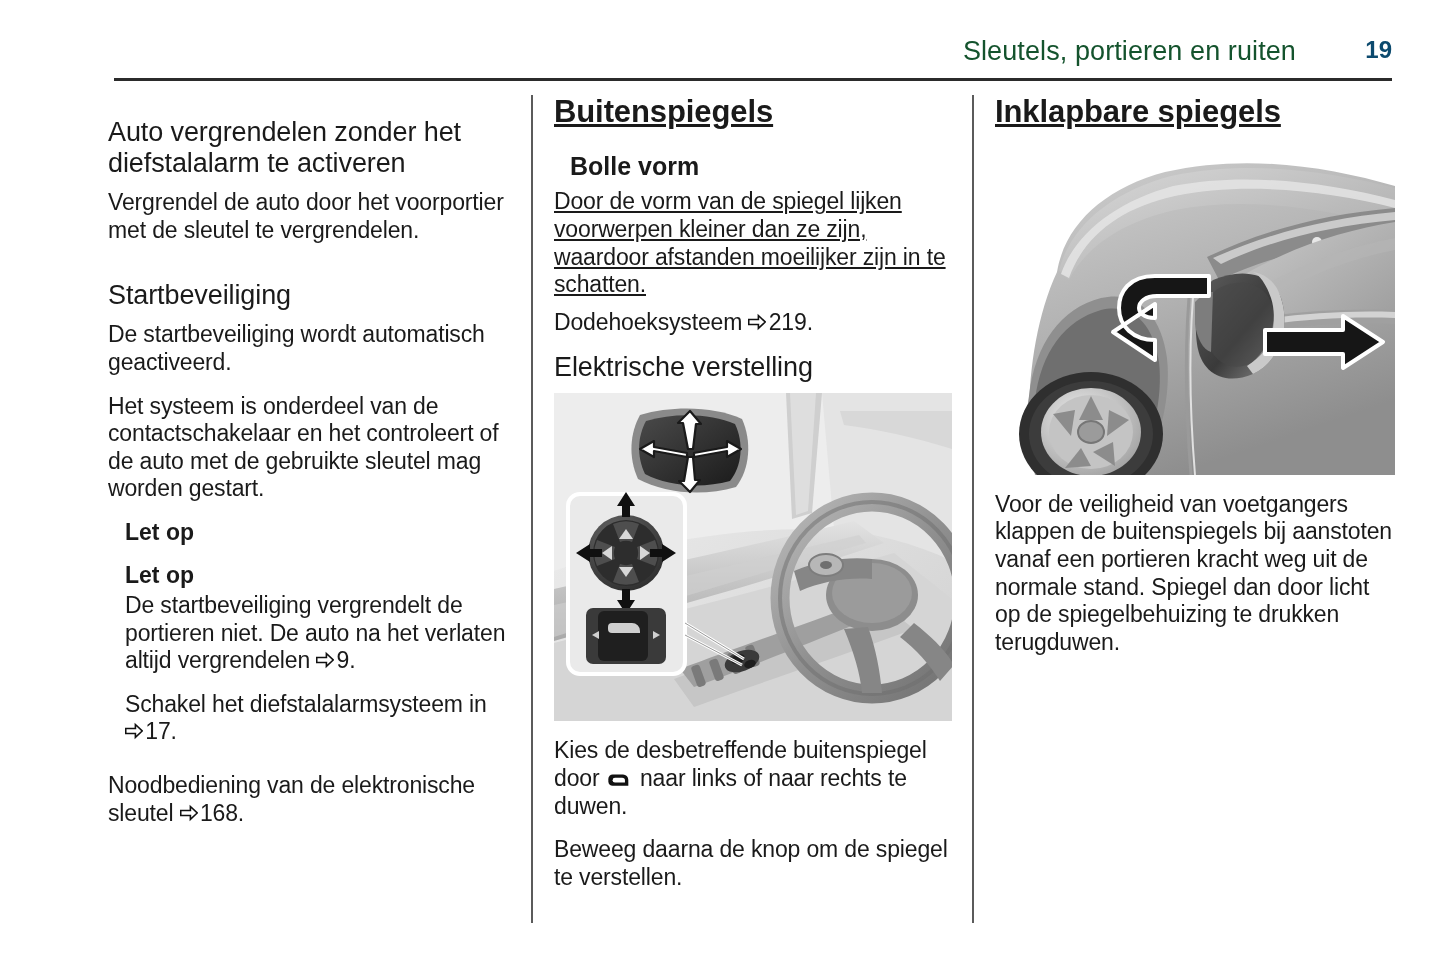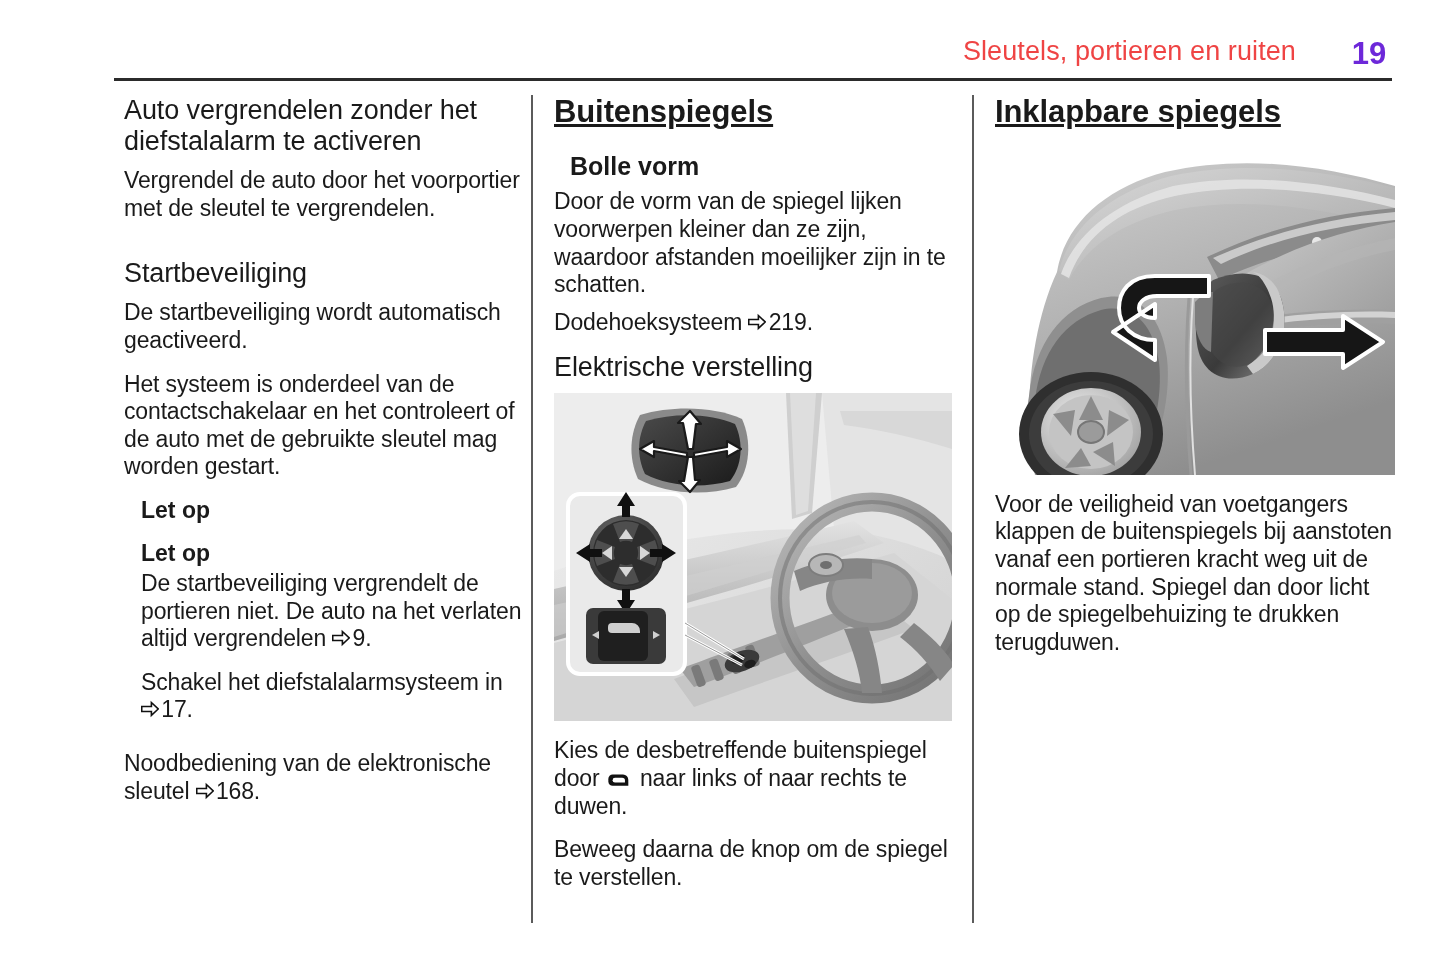--- a/index.html
+++ b/index.html
@@ -30,32 +30,32 @@
     width: 1278px;
     height: 46px;
     display: flex;
     align-items: flex-start;
     justify-content: flex-end;
   }
   .header-title {
     font-size: 27px;
     font-weight: 400;
     letter-spacing: 0.1px;
-    color: #ef4444;
+    color: #14532d;
     line-height: 1;
     white-space: nowrap;
   }
   .header-pageno {
-    font-size: 31px;
+    font-size: 24px;
     font-weight: 700;
-    color: #6d28d9;
+    color: #0c4a6e;
     margin-left: 50px;
     line-height: 1;
     min-width: 46px;
-    text-align: center;
+    text-align: right;
   }
   .header-rule {
     position: absolute;
     left: 114px;
     top: 78px;
     width: 1278px;
     height: 3px;
     background: #2b2b2b;
   }
 
@@ -64,21 +64,21 @@
     position: absolute;
     left: 0;
     top: 95px;
     width: 1445px;
     height: 840px;
   }
   .col {
     position: absolute;
     top: 0;
   }
-  .col-1 { left: 124px;  width: 400px; }
+  .col-1 { left: 108px;  width: 400px; margin-top: 22px; }
   .col-2 { left: 554px;  width: 400px; }
   .col-3 { left: 995px;  width: 400px; }
 
   .vrule {
     position: absolute;
     top: 0;
     width: 2px;
     background: #5b5b5b;
     height: 828px;
   }
@@ -112,21 +112,21 @@
     font-weight: 700;
     margin: 0 0 2px 0;
     line-height: 1.2;
   }
   p.body {
     font-size: 23px;
     line-height: 1.2;
     margin: 0 0 16px 0;
     letter-spacing: -0.15px;
   }
-  p.tight { margin-bottom: 10px; }
+  p.tight { margin-bottom: 10px; text-decoration: underline; }
 
   .note {
     margin: 0 0 16px 0;
     padding-left: 17px;
   }
   .note p.body { margin-bottom: 0; }
 
   .indent-blk {
     padding-left: 17px;
     margin-bottom: 18px;

